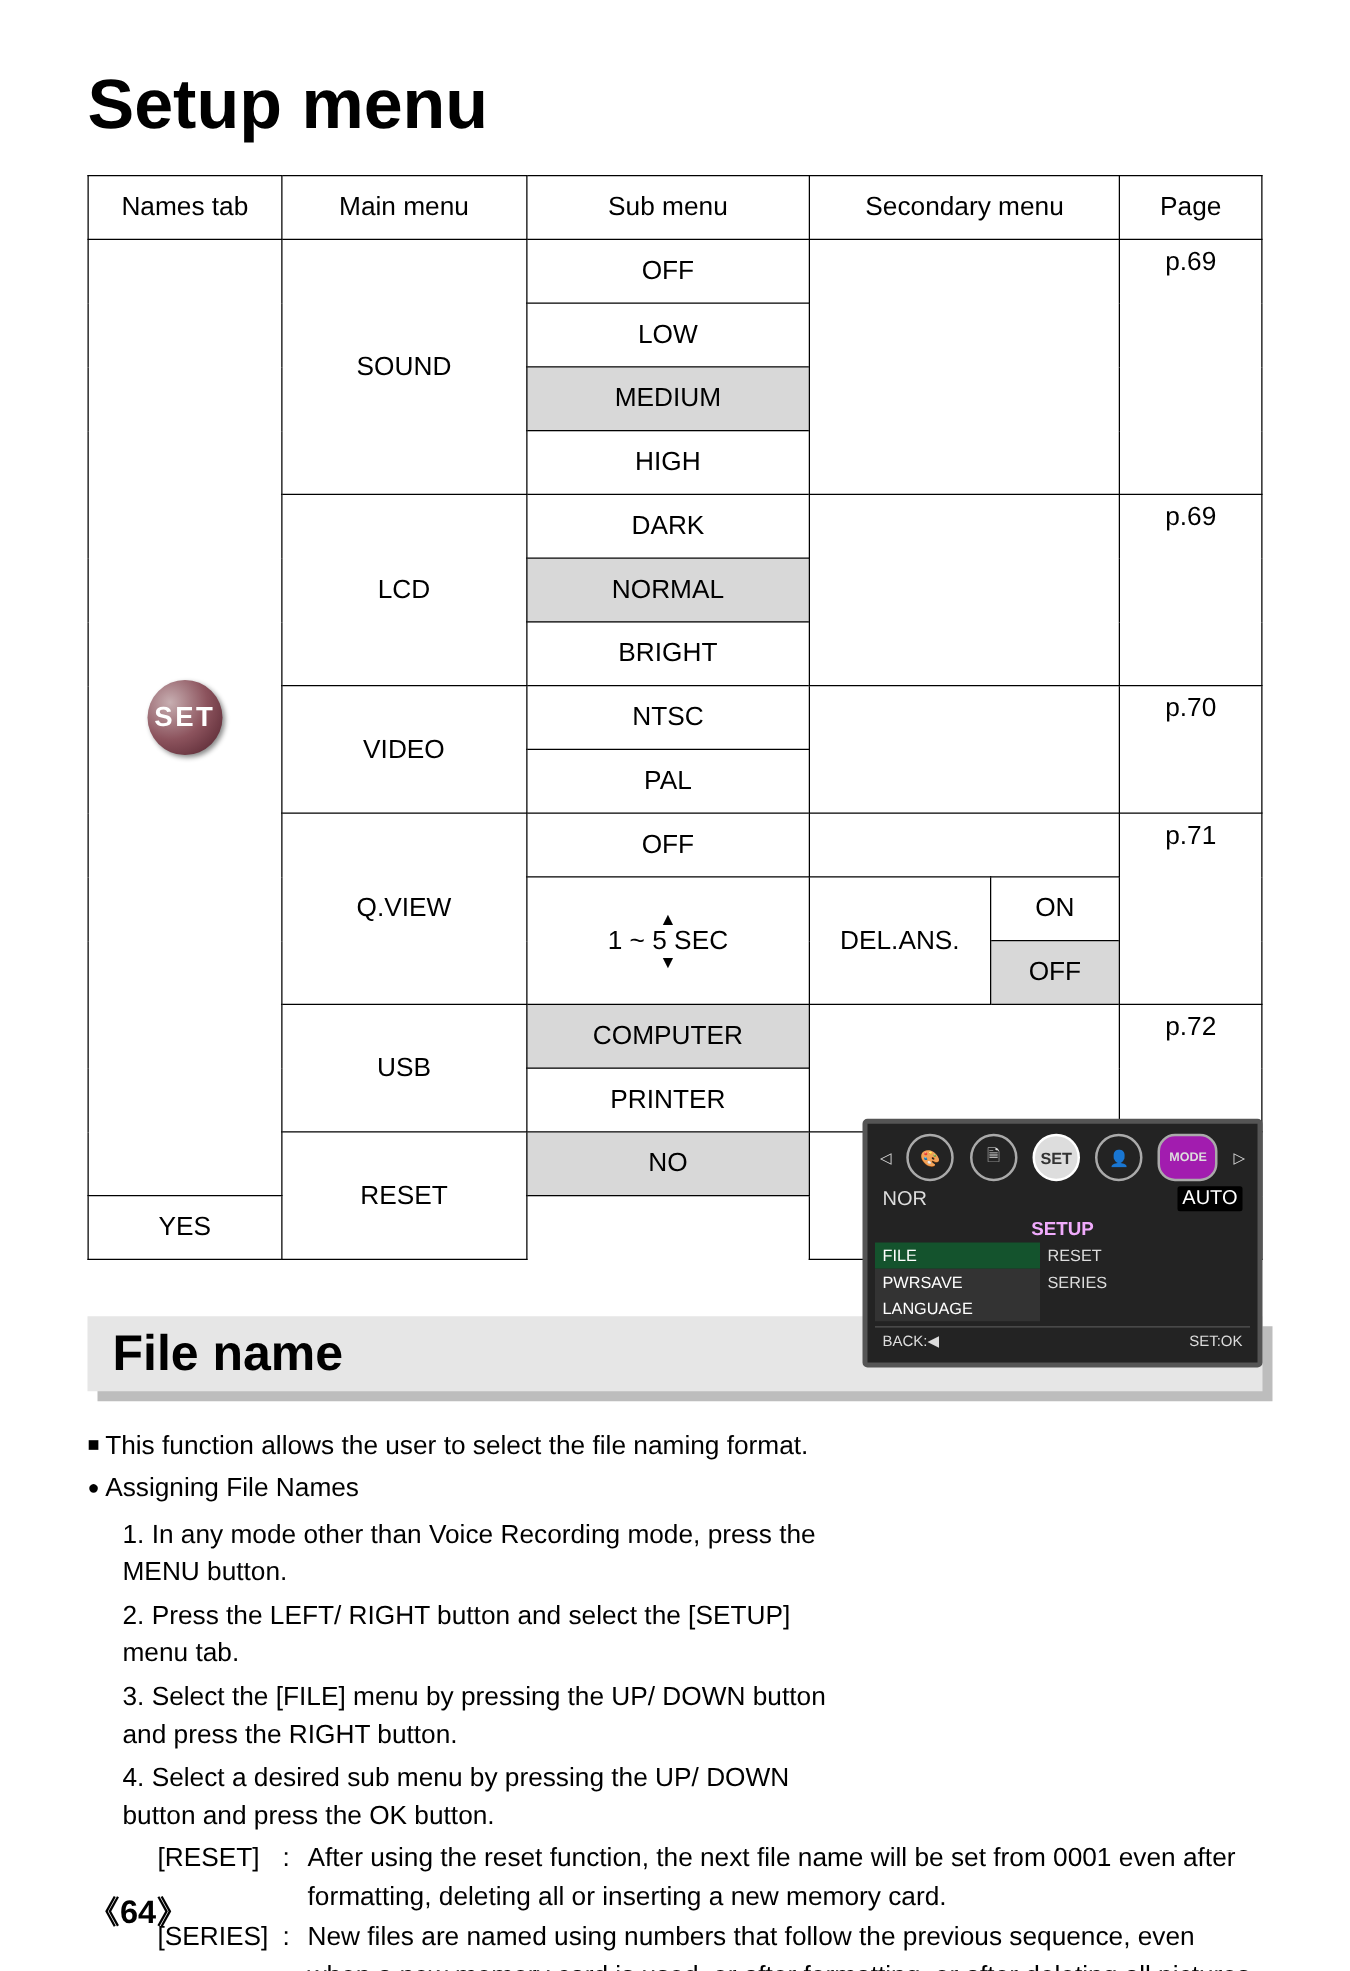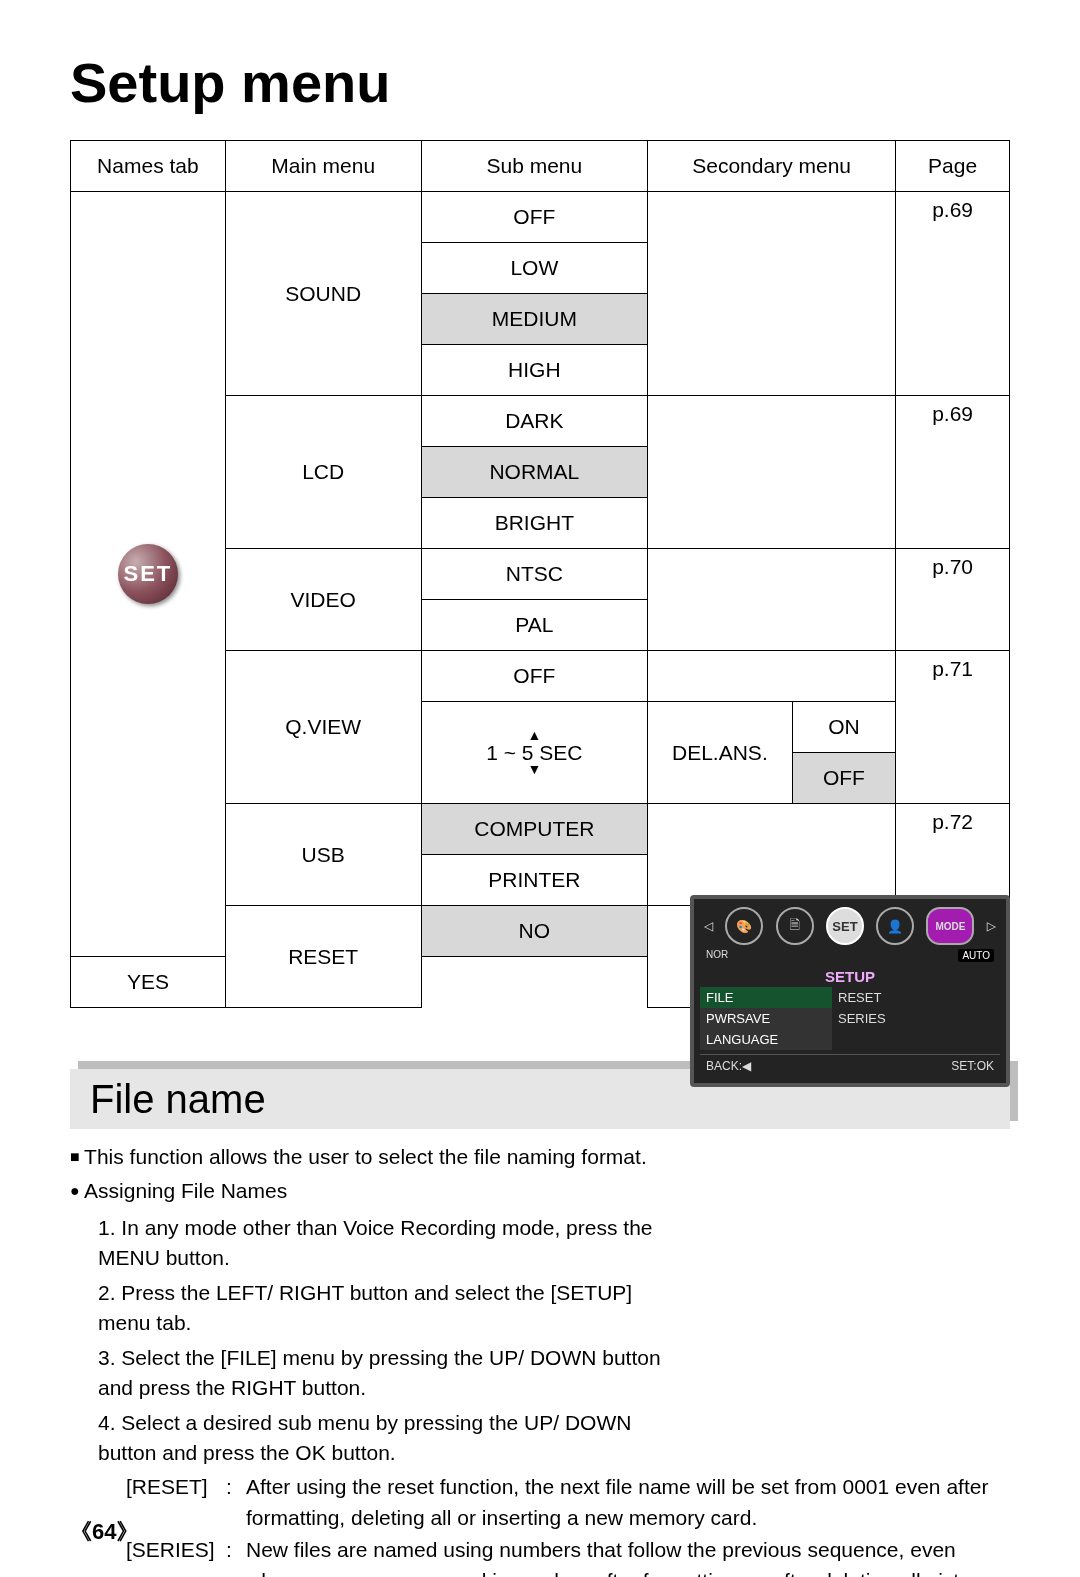--- a/index.html
+++ b/index.html
@@ -47,22 +47,22 @@
   }
   .section-bar {
     margin-top:45px;
     position:relative;
     height:64px;
   }
   .section-bar .shadow {
     position:absolute;left:8px;top:8px;right:-8px;height:60px;background:#bdbdbd;
   }
   .section-bar .bar {
-    position:absolute;left:0;top:16px;right:0;height:60px;background:#e6e6e6;
-    display:flex;align-items:center;padding-left:20px;font-size:40px;font-weight:normal;
+    position:absolute;left:0;top:0;right:0;height:60px;background:#e6e6e6;
+    display:flex;align-items:center;padding-left:20px;font-size:40px;font-weight:bold;
     box-sizing:border-box;
   }
   .body-text {
     font-size:21px;
     line-height:1.45;
     margin-top:25px;
   }
   .bullet-sq::before {content:"■ "; font-size:16px; vertical-align:2px;}
   .bullet-ci::before {content:"● "; font-size:16px; vertical-align:2px;}
   ol.steps {list-style:none;padding:0;margin:6px 0 0 28px;}
@@ -84,30 +84,30 @@
     width:34px;height:34px;border:2px solid #aaa;border-radius:50%;
     display:flex;align-items:center;justify-content:center;font-size:13px;
   }
   .lcd .tabrow .set {
     background:#ddd;color:#333;font-weight:bold;border:2px solid #fff;
   }
   .lcd .tabrow .mode {
     background:#a21caf;border-radius:14px;width:44px;font-size:10px;font-weight:bold;
   }
   .lcd .tri {font-size:12px;}
-  .lcd .statusrow{display:flex;justify-content:space-between;padding:2px 6px;font-size:10px;}
+  .lcd .statusrow{display:flex;justify-content:space-between;padding:2px 6px;font-size:16px;align-items:flex-end;}
   .lcd .statusrow .auto{background:#000;color:#fff;padding:1px 4px;border-radius:2px;font-weight:normal;}
   .lcd .setup-label{text-align:center;color:#f0abfc;font-weight:bold;font-size:15px;margin:4px 0 2px;}
   .lcd .menurow{display:flex;}
   .lcd .menurow .left{background:#14532d;color:#fff;width:120px;padding:3px 6px;font-size:13px;}
   .lcd .menurow .left.dark{background:#333;}
   .lcd .menurow .right{padding:3px 6px;font-size:13px;flex:1;}
   .lcd .botrow{display:flex;justify-content:space-between;padding:4px 6px;font-size:12px;border-top:1px solid #555;margin-top:4px;}
   .page-num {
-    position:absolute;left:70px;bottom:30px;font-size:22px;font-weight:bold;
+    position:absolute;left:70px;bottom:30px;font-size:26px;font-weight:bold;
   }
   .arrow {font-size:14px;line-height:0.9;}
   .sub-qview {display:flex;flex-direction:column;align-items:center;justify-content:center;line-height:1.0;}
 </style>
 </head>
 <body>
 
 <div class="page">
   <h1 class="title">Setup menu</h1>
 

